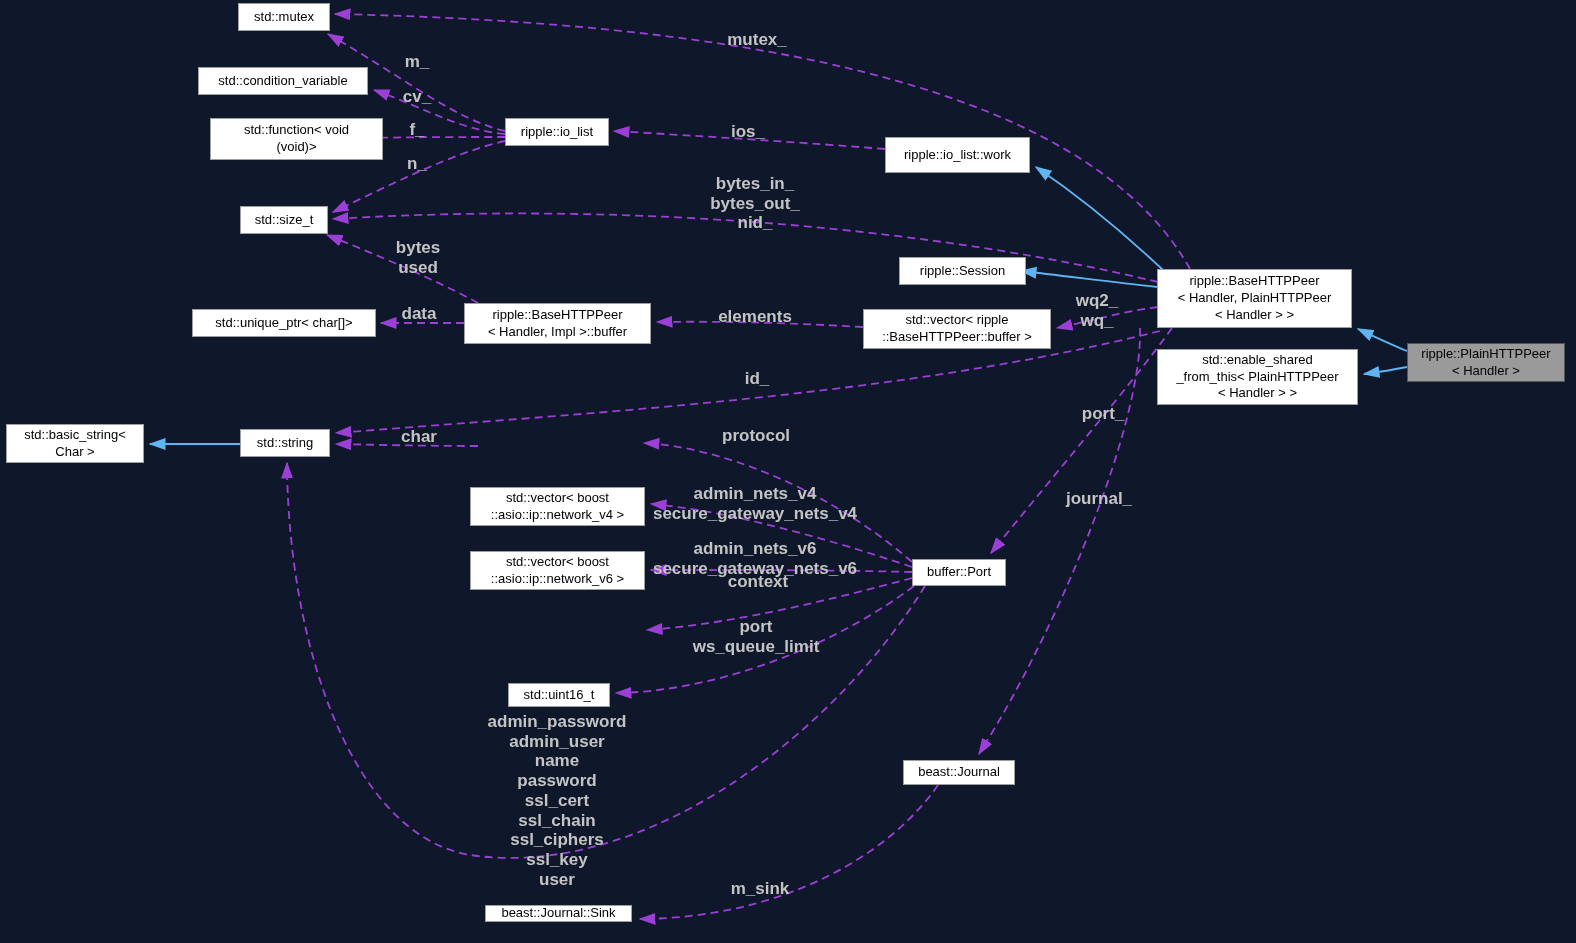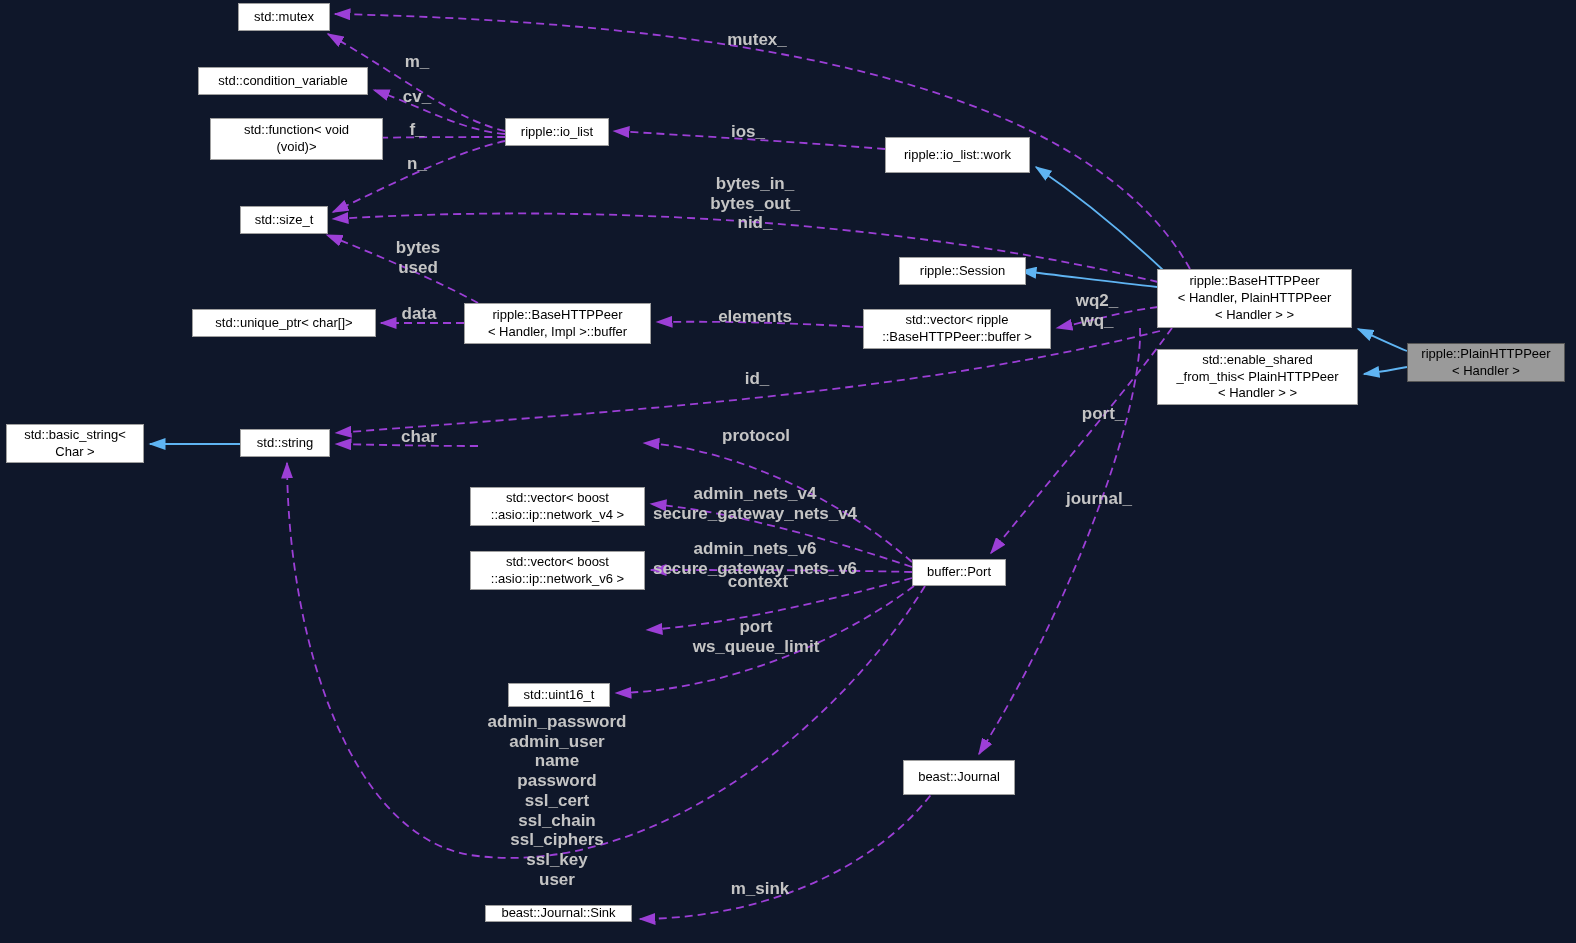--- a/index.html
+++ b/index.html
@@ -84,21 +84,21 @@
 ::BaseHTTPPeer::buffer &gt;</div>
   <div class="node" style="left:6px;top:424px;width:138px;height:39px">std::basic_string&lt;
 Char &gt;</div>
   <div class="node" style="left:240px;top:429px;width:90px;height:28px">std::string</div>
   <div class="node" style="left:470px;top:487px;width:175px;height:39px">std::vector&lt; boost
 ::asio::ip::network_v4 &gt;</div>
   <div class="node" style="left:470px;top:551px;width:175px;height:39px">std::vector&lt; boost
 ::asio::ip::network_v6 &gt;</div>
   <div class="node" style="left:912px;top:559px;width:94px;height:27px">buffer::Port</div>
   <div class="node" style="left:508px;top:683px;width:102px;height:24px">std::uint16_t</div>
-  <div class="node" style="left:903px;top:760px;width:112px;height:35px">beast::Journal</div>
+  <div class="node" style="left:903px;top:760px;width:112px;height:25px">beast::Journal</div>
   <div class="node" style="left:485px;top:905px;width:147px;height:17px">beast::Journal::Sink</div>
 
   <div class="elabel" style="left:417px;top:52px">m_</div>
   <div class="elabel" style="left:417px;top:87px">cv_</div>
   <div class="elabel" style="left:417px;top:120px">f_</div>
   <div class="elabel" style="left:417px;top:154px">n_</div>
   <div class="elabel" style="left:757px;top:30px">mutex_</div>
   <div class="elabel" style="left:748px;top:122px">ios_</div>
   <div class="elabel" style="left:755px;top:174px">bytes_in_
 bytes_out_

